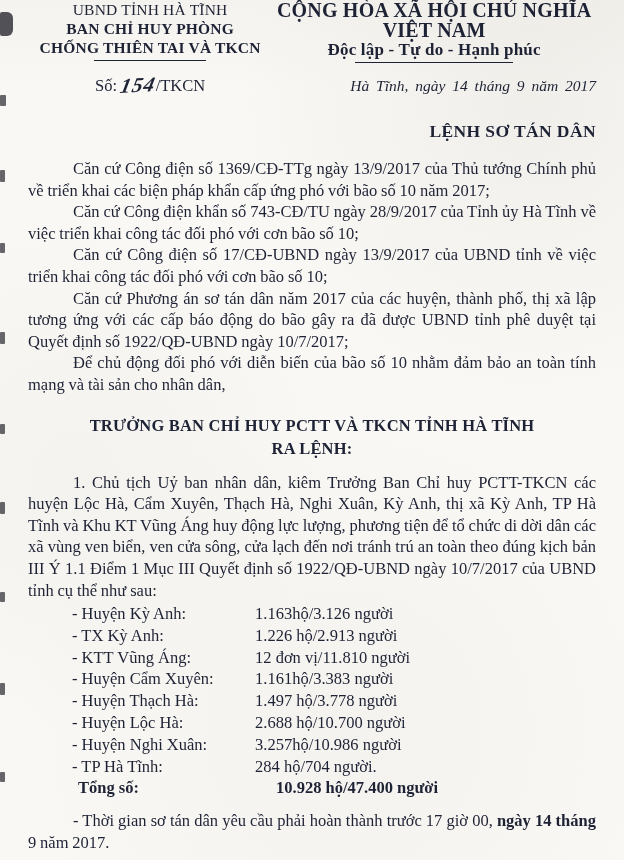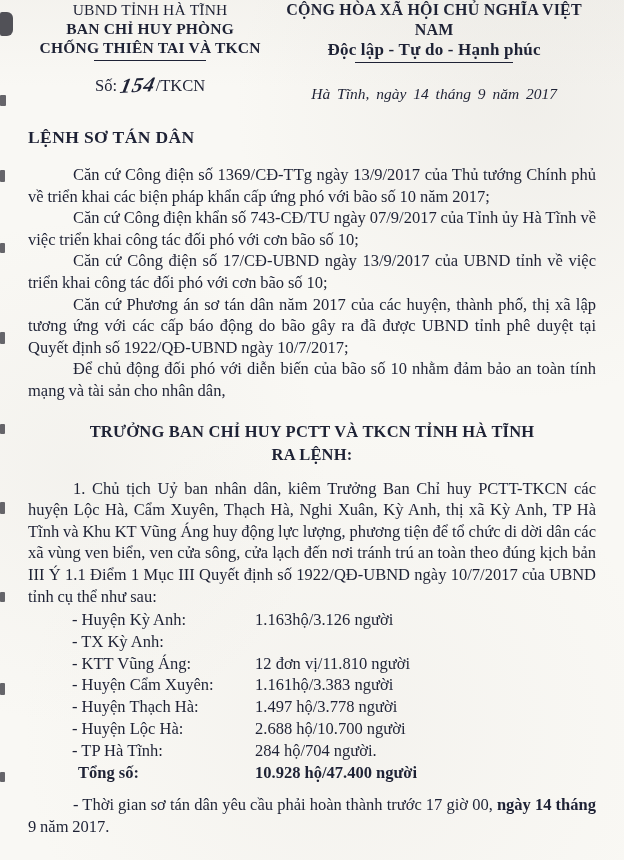--- a/index.html
+++ b/index.html
@@ -43,27 +43,27 @@
   .rule-right { width:158px; border-bottom:1.6px solid #1e2235; margin:2px auto 0 auto; }
   .doc-number { margin-top:11px; font-size:16.5px; }
   .handwritten {
     display:inline-block;
     font-style:italic;
     font-size:21px;
     font-weight:bold;
     transform: skewX(-14deg) rotate(-3deg) translateY(1px);
     letter-spacing:1px;
   }
-  .hr1 { font-size:16px; line-height:20px; font-weight:bold; letter-spacing:.2px; }
+  .hr1 { font-size:20px; line-height:20px; font-weight:bold; letter-spacing:.2px; }
   .hr2 { font-size:17px; line-height:20px; font-weight:bold; letter-spacing:.2px; }
-  .dateline { margin-top:22px; font-style:italic; font-size:15.5px; word-spacing:3px; }
+  .dateline { margin-top:14px; font-style:italic; font-size:15.5px; word-spacing:3px;text-align:right; }
 
   .title {
     margin:24px 0 16px 0;
-    text-align:left;
+    text-align:right;
     font-size:17.5px;
     font-weight:bold;
     letter-spacing:.4px;
   }
 
   .para {
     margin:0;
     font-size:16.5px;
     line-height:21.6px;
     text-align:justify;
@@ -77,21 +77,21 @@
     font-weight:bold;
     font-size:16.5px;
     line-height:23px;
     letter-spacing:.2px;
   }
 
   .evac-list { margin-top:2px; }
   .evac-row { display:flex; font-size:16.5px; line-height:21.8px; padding-left:44px; }
   .evac-label { width:183px; flex:0 0 auto;font-family:Liberation Serif, serif; }
   .evac-value { flex:1 1 auto; }
-  .total-row { padding-left:50px; font-weight:bold; }
+  .total-row { padding-left:50px; font-weight:bold;gap:21px; }
   .total-row .evac-label { width:177px; }
 
   .deadline { margin-top:11px; }
   .bold { font-weight:bold; }
 </style>
 </head>
 <body>
 
 <div class="page">
 
@@ -121,57 +121,62 @@
       <div class="hr1">CỘNG HÒA XÃ HỘI CHỦ NGHĨA VIỆT NAM</div>
       <div class="hr2">Độc lập - Tự do - Hạnh phúc</div>
       <div class="rule-right"></div>
       <div class="dateline">Hà Tĩnh, ngày 14 tháng 9 năm 2017</div>
     </div>
   </div>
 
   <h1 class="title">LỆNH SƠ TÁN DÂN</h1>
 
   <p class="para">Căn cứ Công điện số 1369/CĐ-TTg ngày 13/9/2017 của Thủ tướng Chính phủ về triển khai các biện pháp khẩn cấp ứng phó với bão số 10 năm 2017;</p>
-  <p class="para">Căn cứ Công điện khẩn số 743-CĐ/TU ngày 07/9/2017 của Tỉnh ủy Hà Tĩnh về việc triển khai công tác đối phó với cơn bão số 10;</p>
+  <p class="para">Căn cứ Công điện khẩn số 743-CĐ/TU ngày 28/9/2017 của Tỉnh ủy Hà Tĩnh về việc triển khai công tác đối phó với cơn bão số 10;</p>
   <p class="para">Căn cứ Công điện số 17/CĐ-UBND ngày 13/9/2017 của UBND tỉnh về việc triển khai công tác đối phó với cơn bão số 10;</p>
   <p class="para">Căn cứ Phương án sơ tán dân năm 2017 của các huyện, thành phố, thị xã lập tương ứng với các cấp báo động do bão gây ra đã được UBND tỉnh phê duyệt tại Quyết định số 1922/QĐ-UBND ngày 10/7/2017;</p>
   <p class="para">Để chủ động đối phó với diễn biến của bão số 10 nhằm đảm bảo an toàn tính mạng và tài sản cho nhân dân,</p>
 
   <div class="command-heading">
     <div>TRƯỞNG BAN CHỈ HUY PCTT VÀ TKCN TỈNH HÀ TĨNH</div>
     <div>RA LỆNH:</div>
   </div>
 
   <p class="para">1. Chủ tịch Uỷ ban nhân dân, kiêm Trưởng Ban Chỉ huy PCTT-TKCN các huyện Lộc Hà, Cẩm Xuyên, Thạch Hà, Nghi Xuân, Kỳ Anh, thị xã Kỳ Anh, TP Hà Tĩnh và Khu KT Vũng Áng huy động lực lượng, phương tiện để tổ chức di dời dân các xã vùng ven biển, ven cửa sông, cửa lạch đến nơi tránh trú an toàn theo đúng kịch bản III Ý 1.1 Điểm 1 Mục III Quyết định số 1922/QĐ-UBND ngày 10/7/2017 của UBND tỉnh cụ thể như sau:</p>
 
   <div class="evac-list">
     <div class="evac-row">
       <span class="evac-label">- Huyện Kỳ Anh:</span>
       <span class="evac-value">1.163hộ/3.126 người</span>
     </div>
     <div class="evac-row">
       <span class="evac-label">- TX Kỳ Anh:</span>
+      <span class="evac-value">1.226 hộ/2.913 người</span>
     </div>
     <div class="evac-row">
       <span class="evac-label">- KTT Vũng Áng:</span>
       <span class="evac-value">12 đơn vị/11.810 người</span>
     </div>
     <div class="evac-row">
       <span class="evac-label">- Huyện Cẩm Xuyên:</span>
       <span class="evac-value">1.161hộ/3.383 người</span>
     </div>
     <div class="evac-row">
       <span class="evac-label">- Huyện Thạch Hà:</span>
       <span class="evac-value">1.497 hộ/3.778 người</span>
     </div>
     <div class="evac-row">
       <span class="evac-label">- Huyện Lộc Hà:</span>
       <span class="evac-value">2.688 hộ/10.700 người</span>
     </div>
     <div class="evac-row">
+      <span class="evac-label">- Huyện Nghi Xuân:</span>
+      <span class="evac-value">3.257hộ/10.986 người</span>
+    </div>
+    <div class="evac-row">
       <span class="evac-label">- TP Hà Tĩnh:</span>
       <span class="evac-value">284 hộ/704 người.</span>
     </div>
     <div class="evac-row total-row">
       <span class="evac-label">Tổng số:</span>
       <span class="evac-value">10.928 hộ/47.400 người</span>
     </div>
   </div>
 
   <p class="para deadline">

